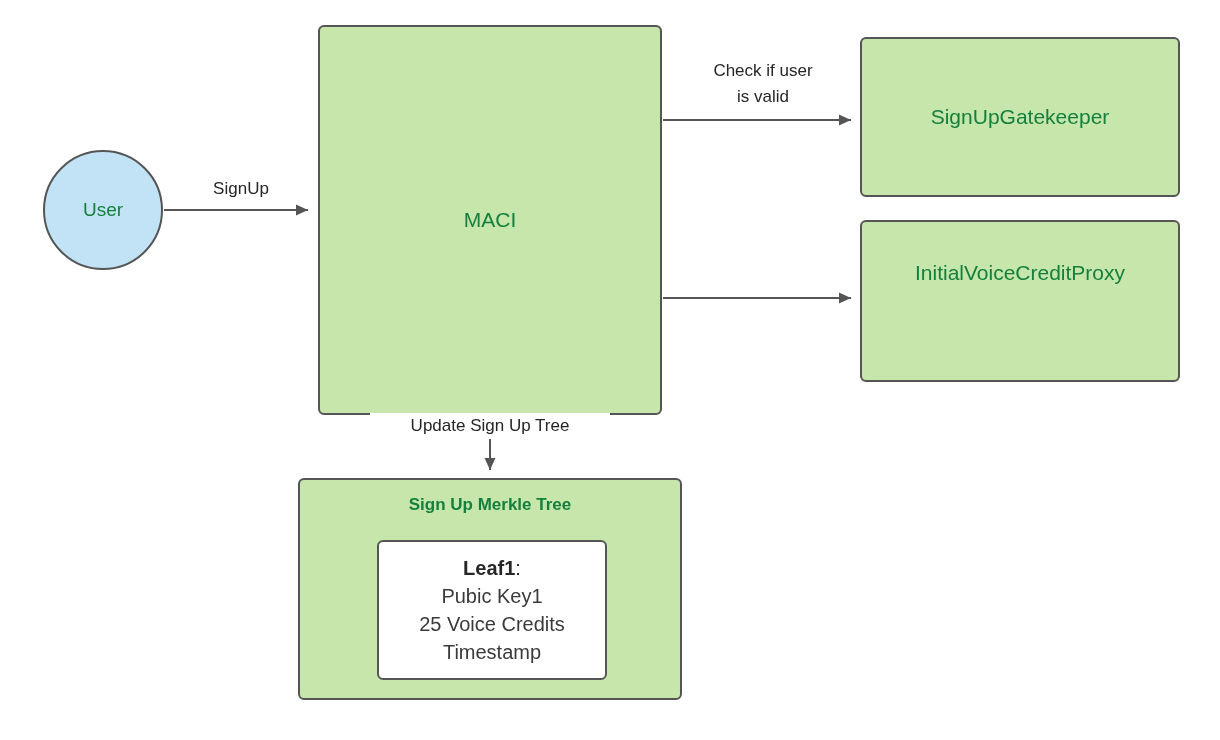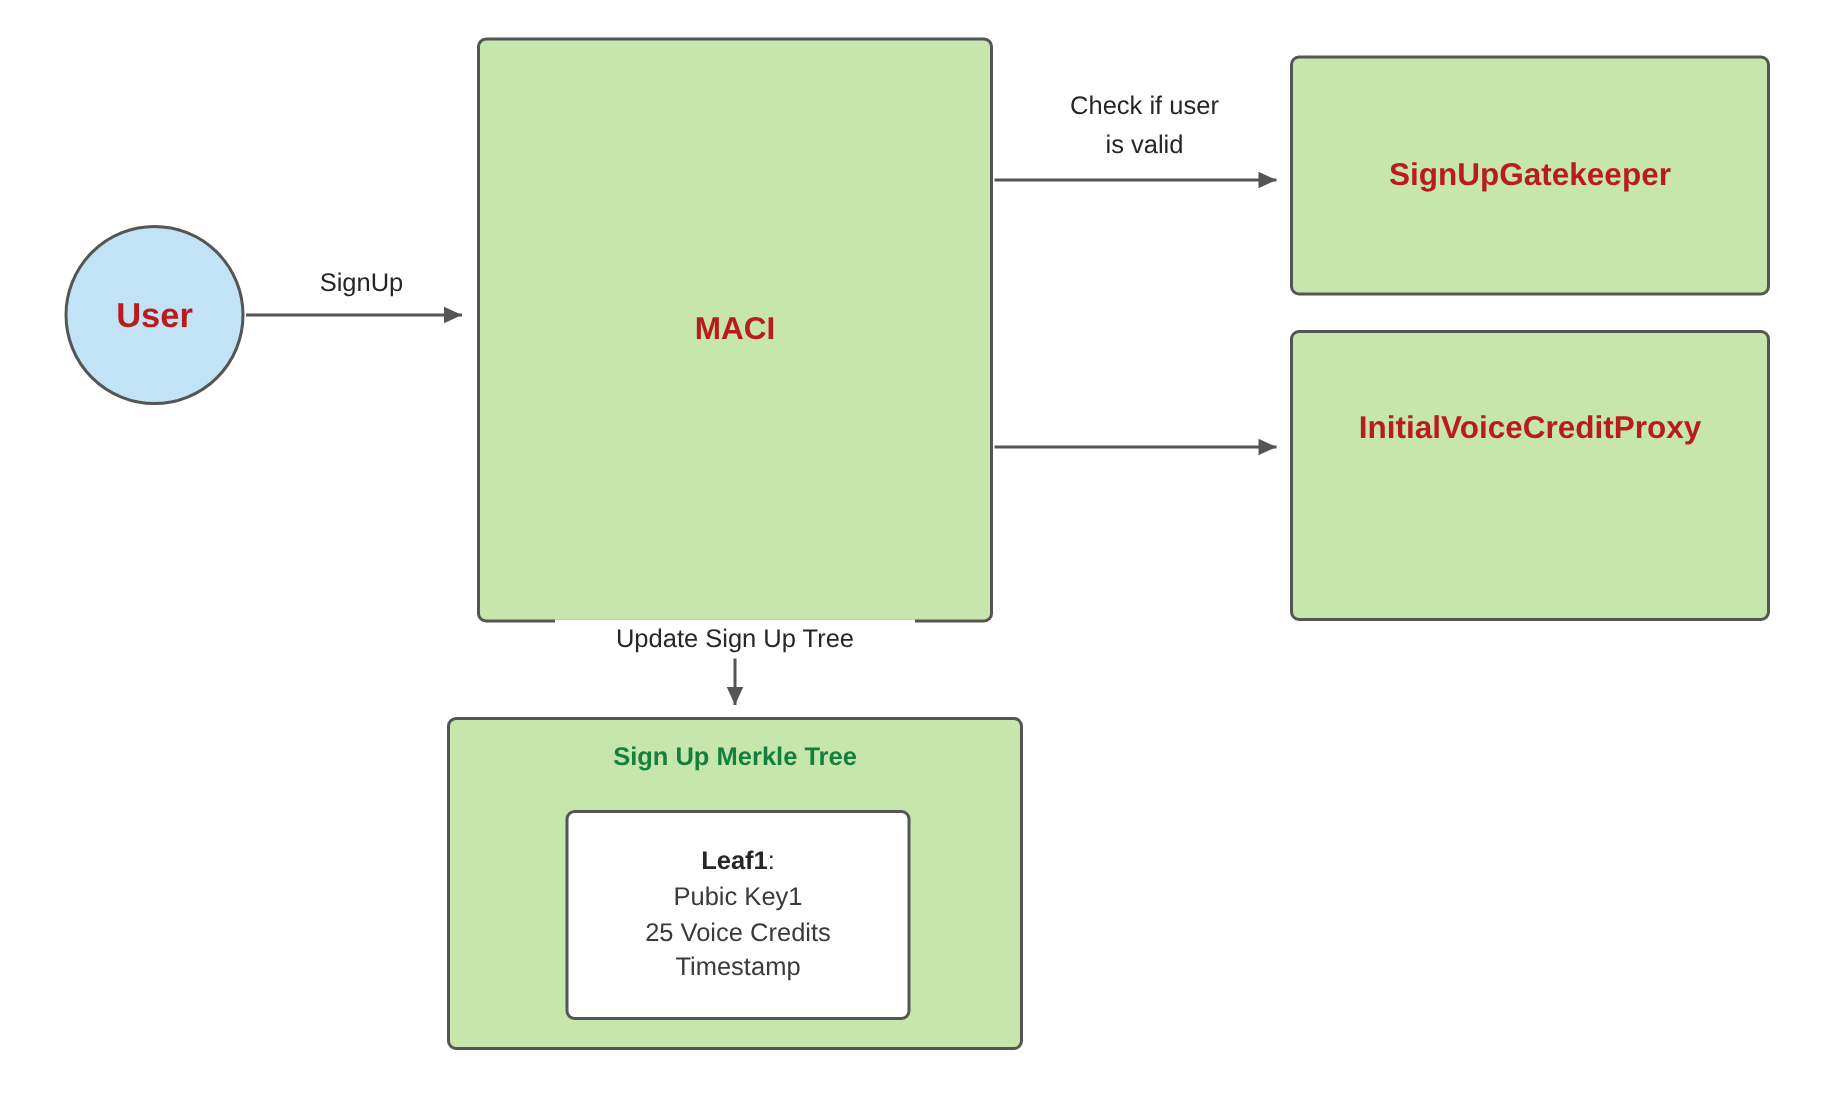--- a/index.html
+++ b/index.html
@@ -24,36 +24,36 @@
     box-sizing: border-box;
     border: 2px solid #555555;
     border-radius: 6px;
     background: #c6e6ab;
     display: flex;
     align-items: center;
     justify-content: center;
     color: #262626;
   }
   .node-label {
-    font-weight: bold;
+    font-weight: normal;
     text-align: left;
     line-height: 1.15;
-    color: #b91c1c;
+    color: #15803d;
   }
   
   #user-node {
     left: 43px;
     top: 150px;
     width: 120px;
     height: 120px;
     border-radius: 50%;
     background: #c2e3f5;
     border: 2px solid #555555;
   }
-  #user-node .node-label { font-size: 23px; }
+  #user-node .node-label { font-size: 19px; }
 
   
   #maci-node {
     left: 318px;
     top: 25px;
     width: 344px;
     height: 390px;
   }
   #maci-node .node-label { font-size: 21px; }
 
@@ -66,23 +66,23 @@
     align-items: flex-start;
     padding-top: 66px;
   }
   #gatekeeper-node .node-label { font-size: 21px; }
 
   
   #voicecredit-node {
     left: 860px;
     top: 220px;
     width: 320px;
-    height: 194px;
+    height: 162px;
     align-items: flex-start;
-    padding-top: 52px;
+    padding-top: 39px;
   }
   #voicecredit-node .node-label { font-size: 21px; }
 
   
   #merkletree-node {
     left: 298px;
     top: 478px;
     width: 384px;
     height: 222px;
     display: block;
@@ -108,21 +108,21 @@
     border: 2px solid #555555;
     border-radius: 6px;
     display: flex;
     flex-direction: column;
     align-items: center;
     justify-content: center;
     gap: 1px;
     color: #3a3a3a;
   }
   .leaf-line {
-    font-size: 17px;
+    font-size: 20px;
     line-height: 1.35;
     text-align: right;
     color: #3a3a3a;
   }
   .leaf-line.leaf-head {
     color: #262626;
   }
   .leaf-line.leaf-head b { font-weight: bold; }
 
   

